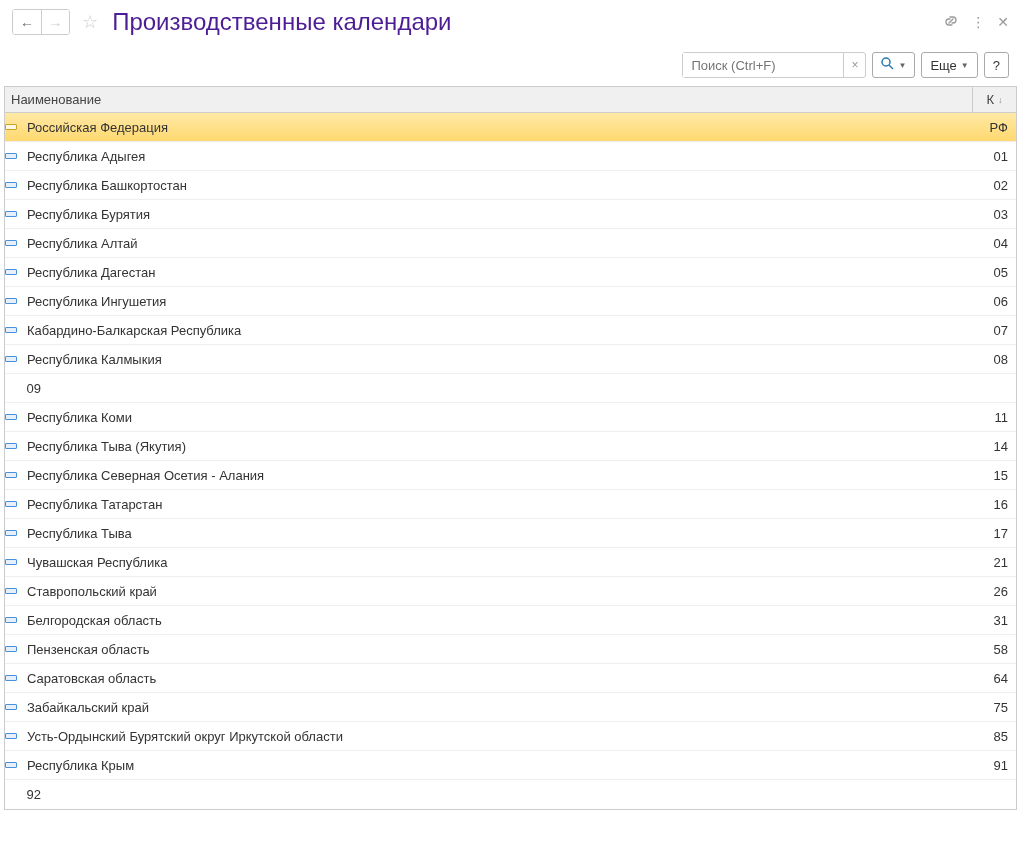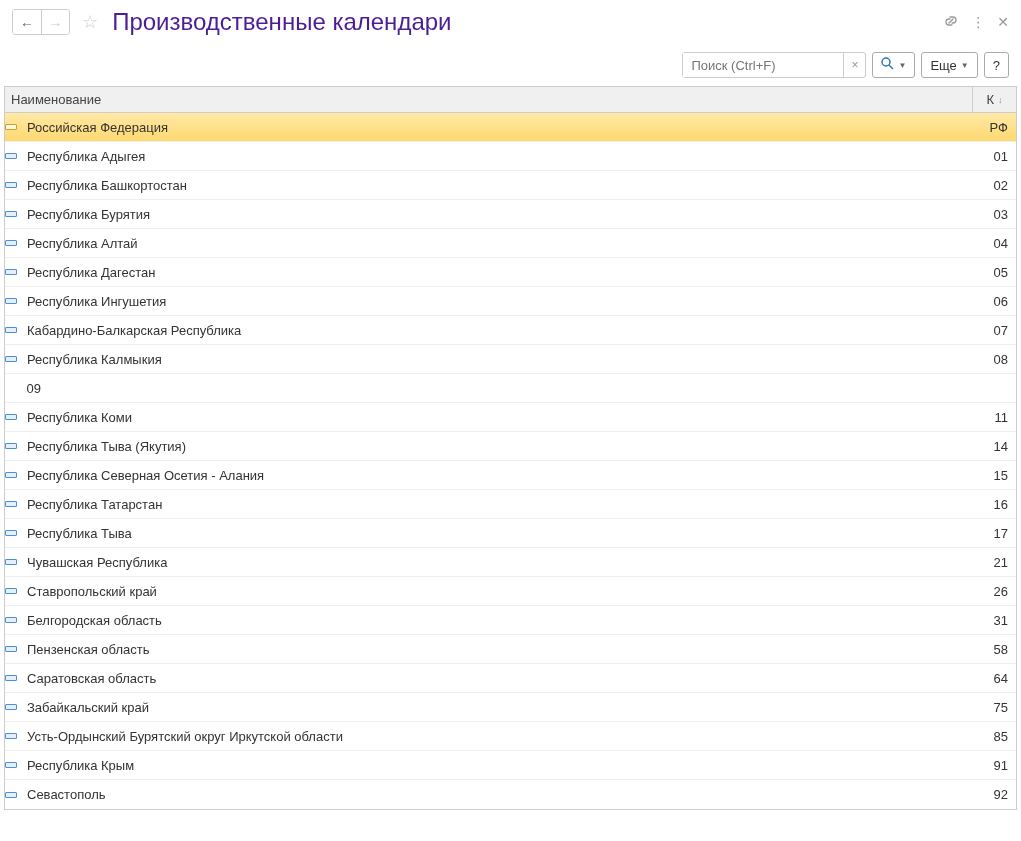--- a/index.html
+++ b/index.html
@@ -247,20 +247,16 @@
         <div class="cell-code">85</div>
       </div>
       <div class="row">
         <div class="cell-name">
           <span class="row-icon"></span>
           <span>Республика Крым</span>
         </div>
         <div class="cell-code">91</div>
       </div>
       <div class="row">
-        <div class="cell-name">
-          <span class="row-icon"></span>
-          <span>Севастополь</span>
-        </div>
         <div class="cell-code">92</div>
       </div>
     </div>
 </div>
 
 </body></html>

